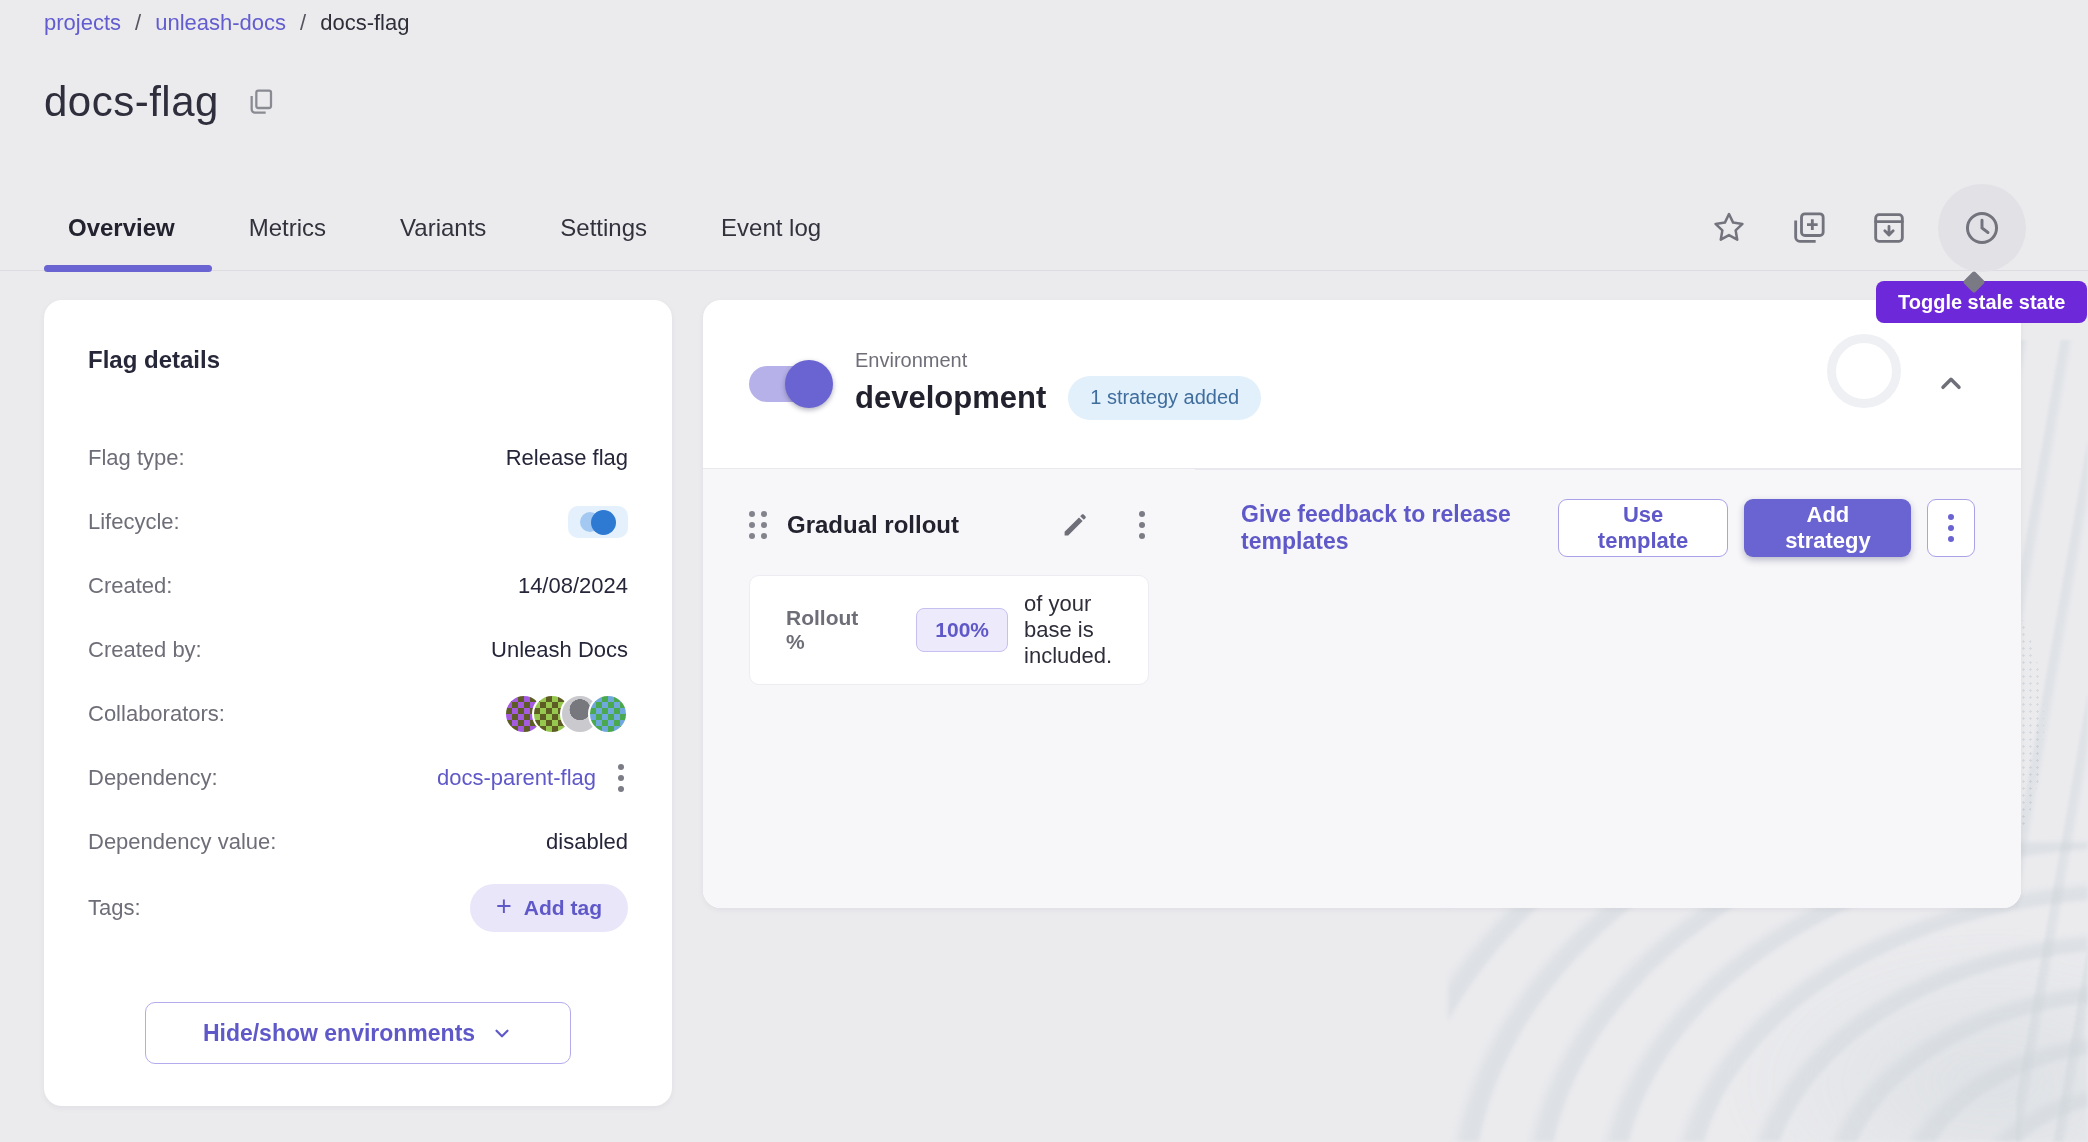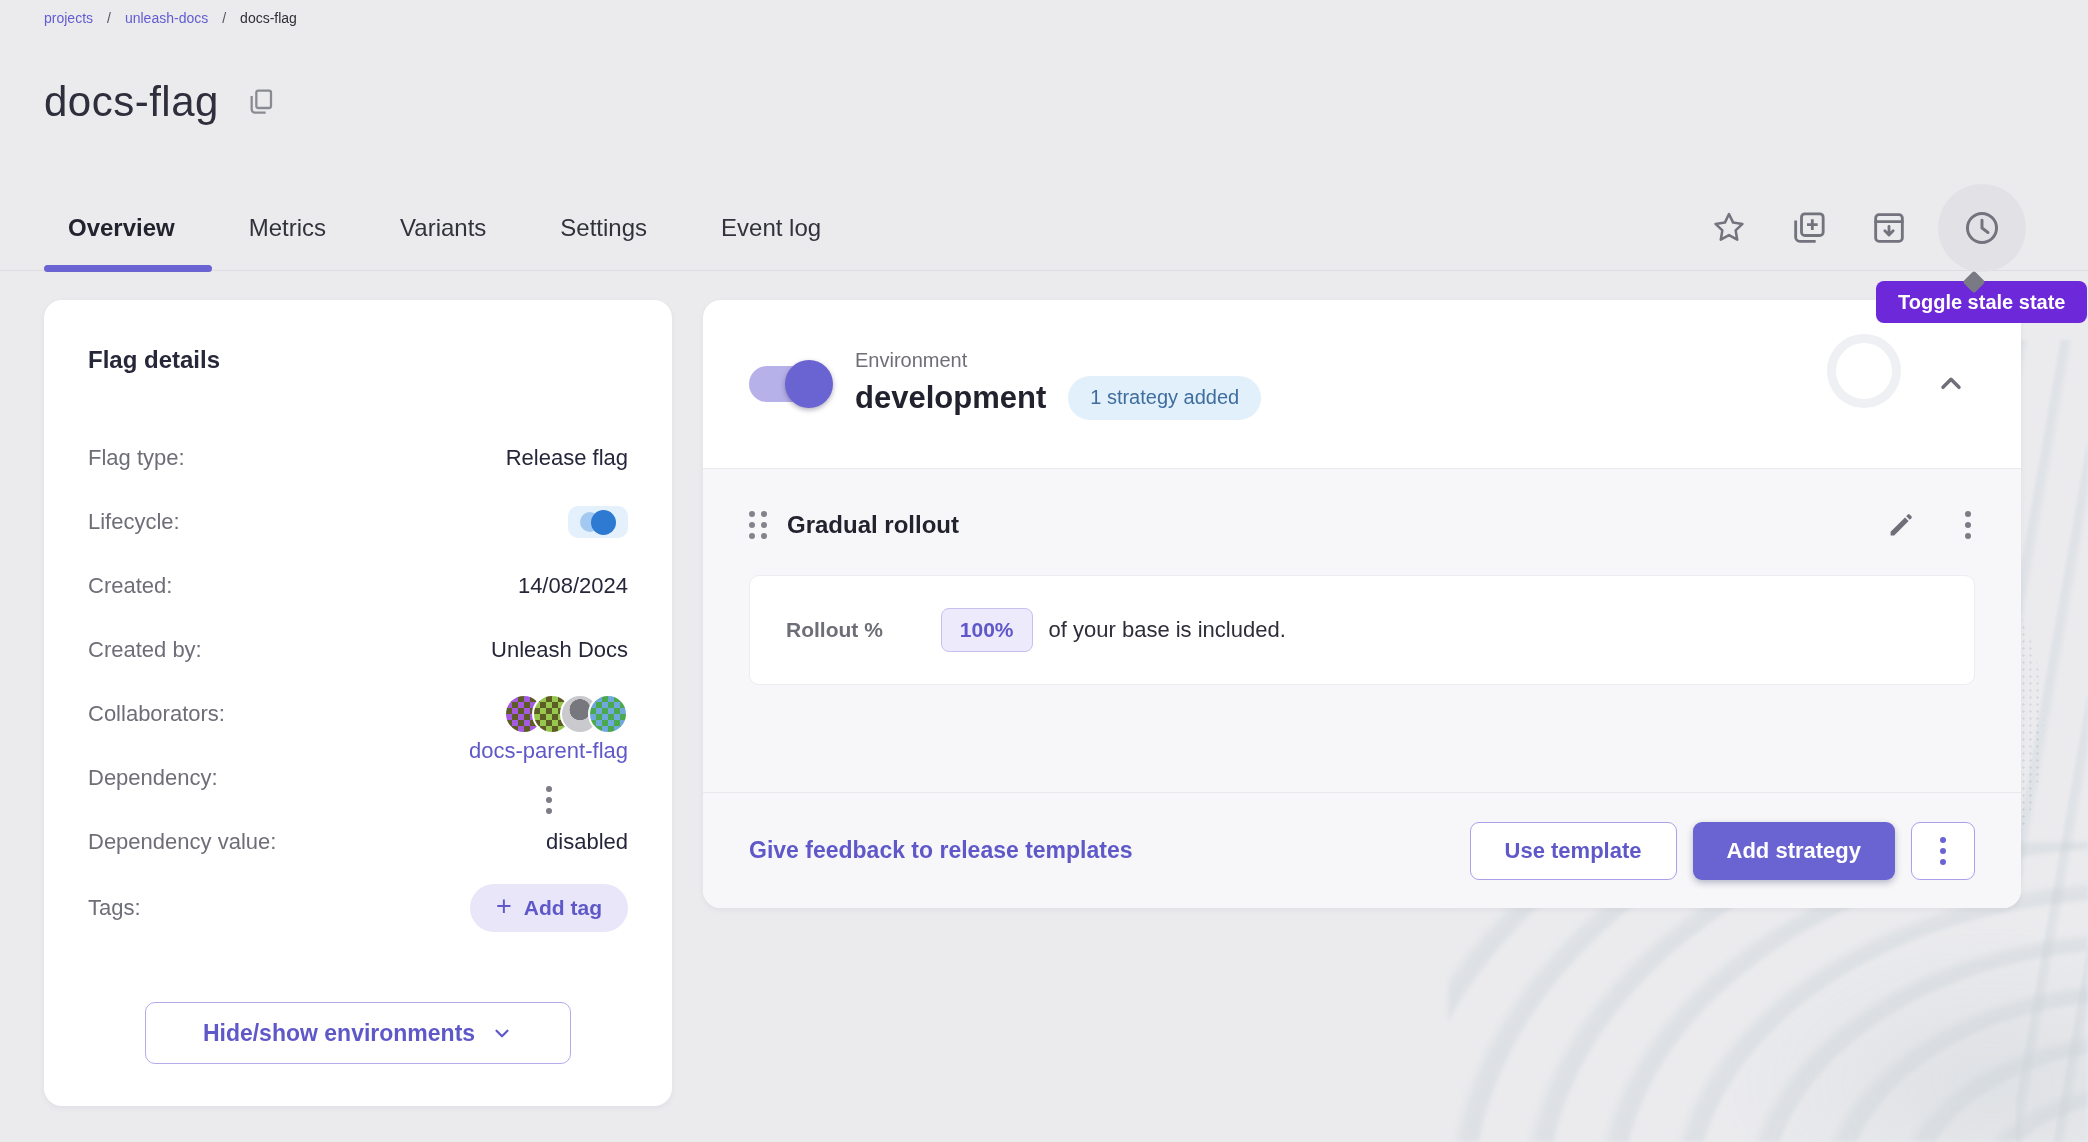--- a/index.html
+++ b/index.html
@@ -19,21 +19,21 @@
     background:
       repeating-radial-gradient(ellipse 760px 520px at 108% 120%, rgba(199,208,214,.5) 0 16px, rgba(235,235,238,0) 28px 74px),
       radial-gradient(ellipse 420px 240px at 85% 80%, rgba(203,211,216,.55) 0%, rgba(235,235,238,0) 65%);
   }
   .tex-dots{
     position:absolute; right:44px; top:575px; width:150px; height:300px; opacity:.30; border-radius:50%;
     background-image:radial-gradient(rgba(140,152,163,.7) 1.2px, transparent 1.4px);
     background-size:7px 7px;
   }
   
-  .breadcrumb{ position:absolute; left:44px; top:10px; display:flex; align-items:center; gap:14px; font-size:14px; }
+  .breadcrumb{ position:absolute; left:44px; top:10px; display:flex; align-items:center; gap:14px; font-size:22px; }
   .breadcrumb a{ color:#625cd0; text-decoration:none; cursor:pointer; }
   .breadcrumb .sep{ color:#55555f; }
   .breadcrumb .current{ color:#2f2f3a; }
   
   .title-row{ position:absolute; left:44px; top:78px; display:flex; align-items:center; gap:26px; }
   .title-row h1{ font-size:42px; font-weight:400; color:#2e2e3c; letter-spacing:.5px; }
   .icon-btn{ background:none; border:none; cursor:pointer; display:flex; align-items:center; justify-content:center; color:#8a8a93; padding:0; }
   
   .tabs{ position:absolute; left:44px; top:186px; height:84px; display:flex; }
   .tab{ position:relative; display:flex; align-items:center; padding:0 37px; font-size:24px; color:#32323d; cursor:pointer; }
@@ -51,21 +51,21 @@
   
   .card{ position:absolute; background:#fff; border-radius:18px; box-shadow:0 2px 6px rgba(28,28,50,.05); }
   
   .flag-card{ left:44px; top:300px; width:628px; height:806px; padding:46px 44px 0; }
   .flag-card h2{ font-size:24px; font-weight:bold; color:#27273a; }
   .details{ margin-top:52px; }
   .drow{ height:64px; display:flex; justify-content:space-between; align-items:center; }
   .drow.tall{ height:68px; }
   .dlabel{ font-size:22px; color:#6e6e78; }
   .dvalue{ font-size:22px; color:#26263a; }
-  .dep-wrap{ display:flex; align-items:center; gap:18px;flex-direction:column; }
+  .dep-wrap{ display:flex; align-items:center; gap:18px; }
   .link{ color:#5f58c8; text-decoration:none; cursor:pointer; }
   .kebab{ display:flex; flex-direction:column; gap:5px; background:none; border:none; cursor:pointer; padding:4px; }
   .kebab i{ width:6px; height:6px; border-radius:50%; background:#7c7c86; }
   .kebab.purple i{ background:#6a63d2; }
   
   .lifecycle{ width:60px; height:32px; border-radius:10px; background:#e4f1fc; display:flex; align-items:center; justify-content:center; cursor:pointer; border:none; }
   .lifecycle .c1{ width:20px; height:20px; border-radius:50%; background:#a3c9f2; margin-right:-9px; }
   .lifecycle .c2{ width:25px; height:25px; border-radius:50%; background:#2e79d2; position:relative; z-index:1; }
   
   .avatars{ display:flex; }
@@ -85,21 +85,21 @@
   .env-header{ height:168px; display:flex; align-items:center; padding:0 46px; position:relative; }
   .toggle{ position:relative; width:80px; height:36px; border-radius:18px; background:#b7b1e9; border:none; cursor:pointer; flex:none; }
   .toggle .knob{ position:absolute; right:-4px; top:-6px; width:48px; height:48px; border-radius:50%; background:#6a63d2; box-shadow:0 2px 5px rgba(30,30,70,.35); }
   .env-titles{ margin-left:26px; }
   .env-label{ font-size:20px; color:#6e6e78; }
   .name-row{ display:flex; align-items:center; gap:22px; margin-top:4px; }
   .env-name{ font-size:31px; font-weight:bold; color:#22222e; }
   .count-badge{ height:44px; padding:0 22px; border-radius:22px; background:#e2f0fb; color:#3f6d9d; font-size:20px; display:flex; align-items:center; }
   .health-ring{ position:absolute; right:120px; top:34px; width:74px; height:74px; border:9px solid #eef0f3; border-radius:50%; }
   .chev-btn{ position:absolute; right:40px; top:54px; width:60px; height:60px; }
-  .env-body{ flex:1; background:#f7f7f9; border-top:1px solid #e8e8ee; border-radius:0 0 18px 18px; display:flex; flex-direction:column; }
+  .env-body{ flex:1; background:#f7f7f9; border-top:1px solid #e8e8ee; border-radius:0 0 18px 18px; display:flex; flex-direction:row; }
   .strategy-area{ flex:1; padding:24px 46px 0; }
   .strategy-head{ display:flex; align-items:center; height:64px; }
   .drag{ display:grid; grid-template-columns:6px 6px; gap:5px 6px; cursor:grab; }
   .drag i{ width:6px; height:6px; border-radius:50%; background:#83838d; }
   .strategy-title{ margin-left:20px; font-size:24px; font-weight:bold; color:#23232f; }
   .head-actions{ margin-left:auto; display:flex; align-items:center; gap:44px; }
   .rollout-card{ margin-top:18px; height:110px; background:#fff; border:1px solid #ececf2; border-radius:10px; display:flex; align-items:center; padding:0 36px; }
   .rollout-label{ font-size:21px; font-weight:bold; color:#6e6e78; margin-right:58px; }
   .chip{ height:44px; padding:4px 18px; border:1px solid #c6c0f1; border-radius:8px; background:#edeafc; color:#5f58c8; font-size:21px; font-weight:bold; display:flex; align-items:center; }
   .rollout-text{ font-size:22px; color:#2e2e3a; margin-left:16px; }

